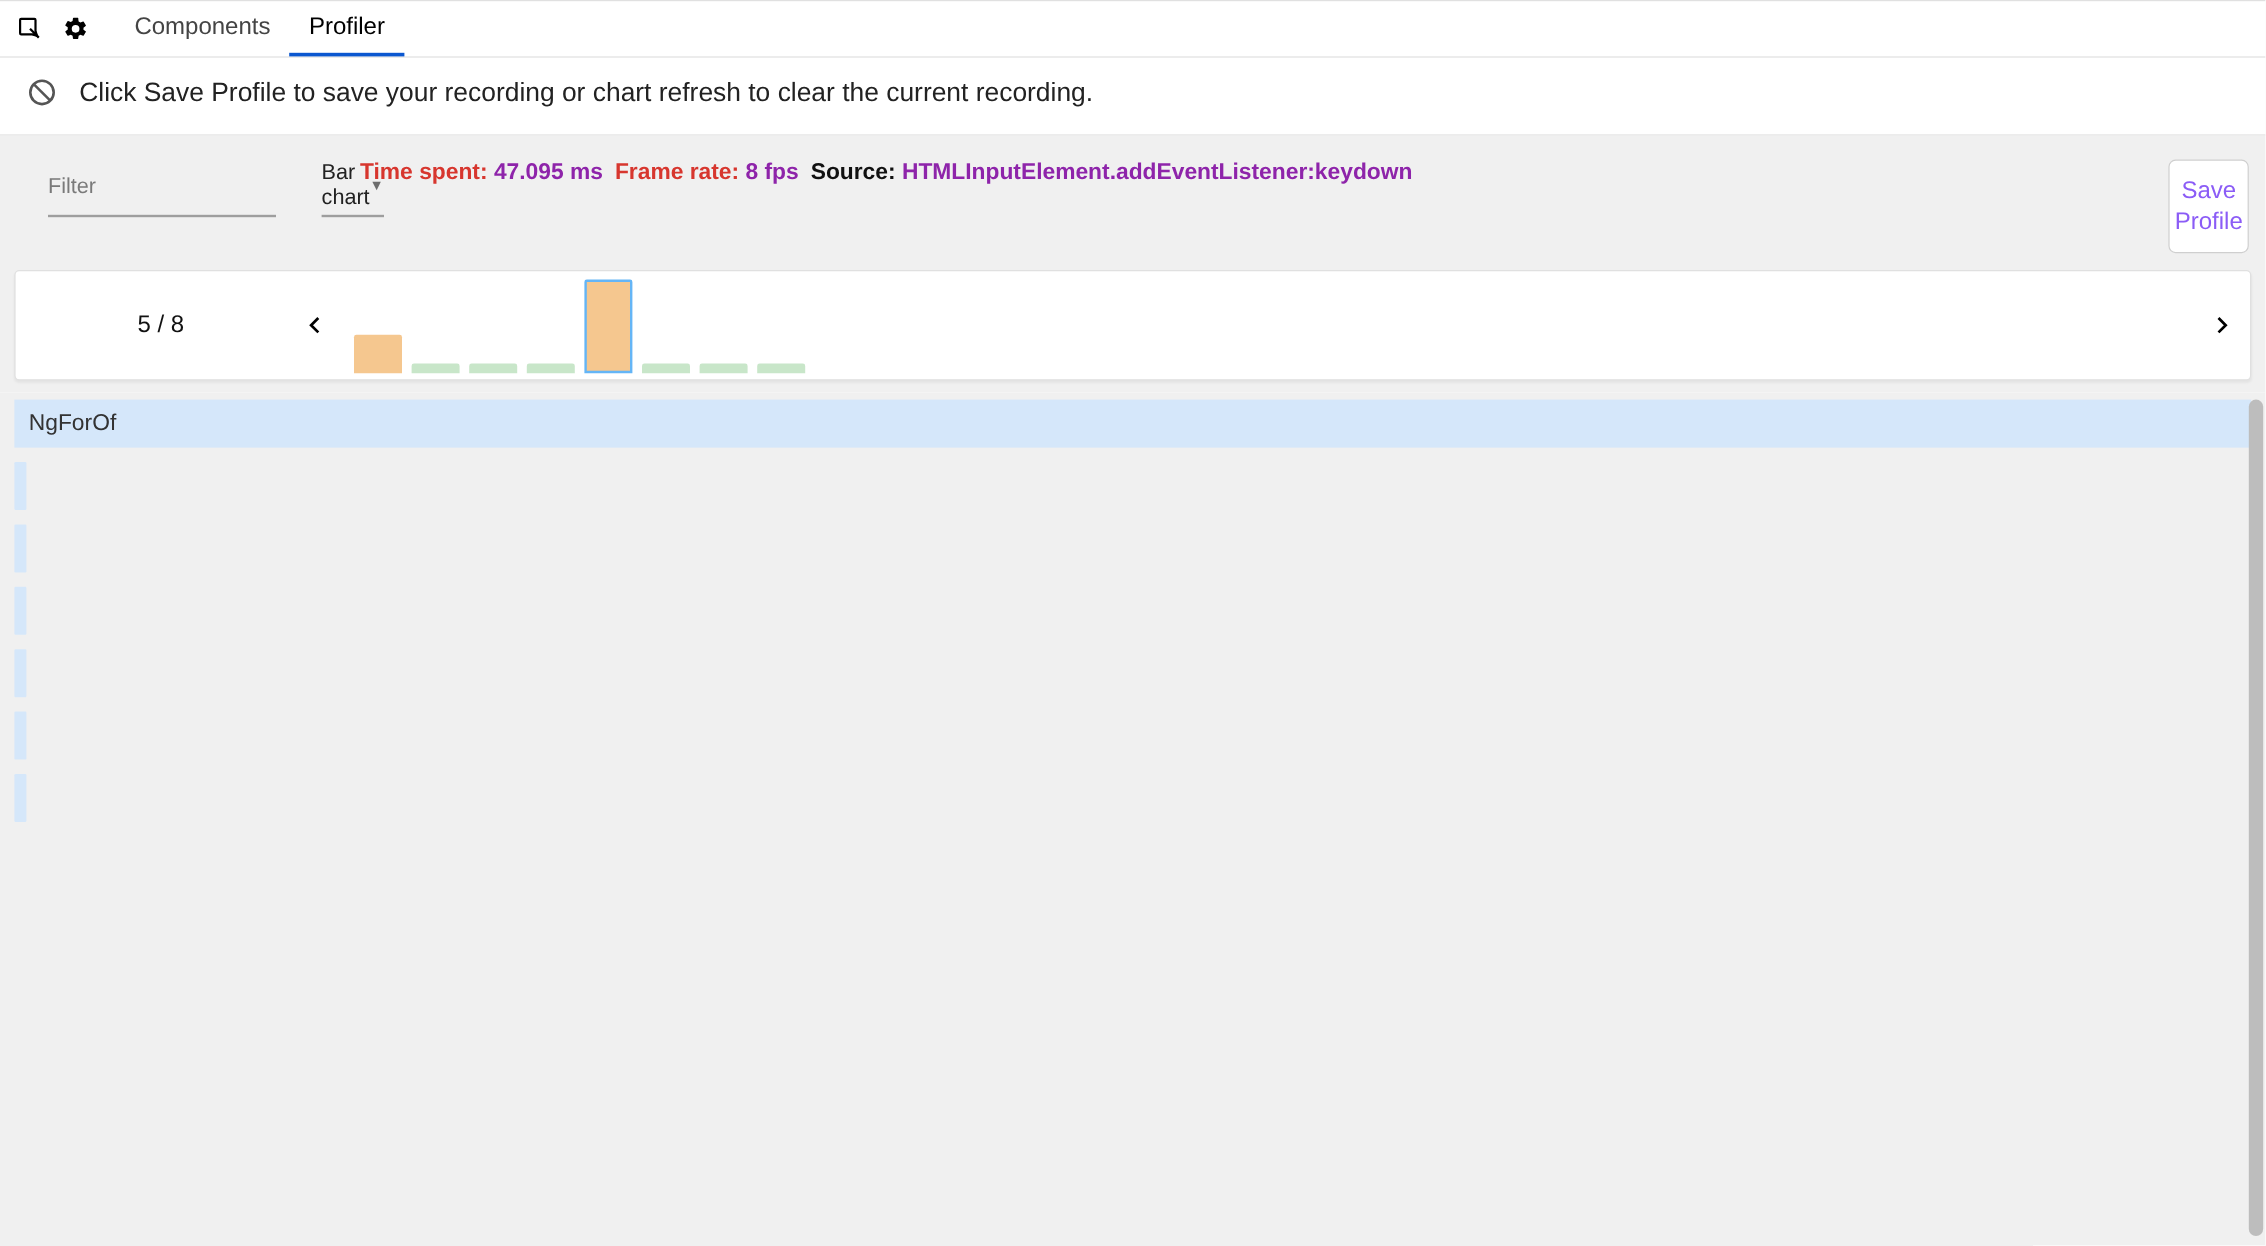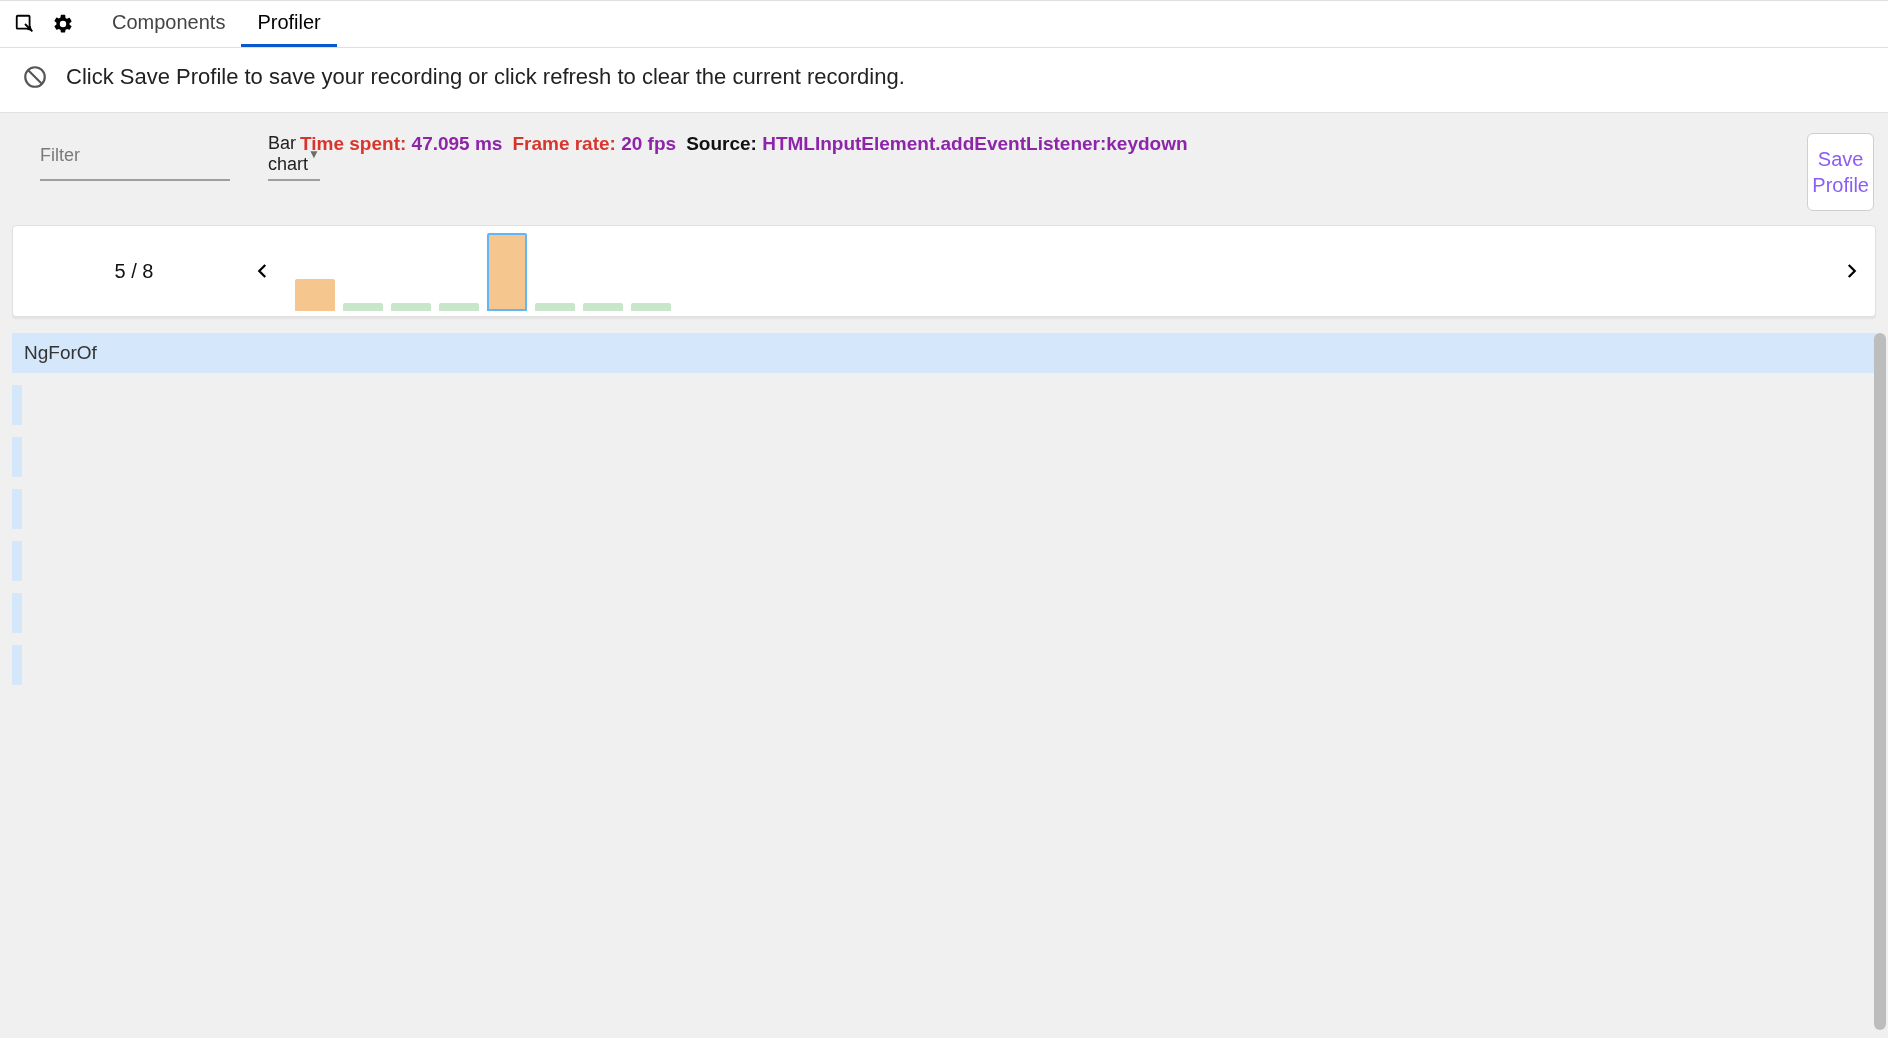--- a/index.html
+++ b/index.html
@@ -133,38 +133,38 @@
 
 </div>
 
 <div class="info-banner">
   <span>
     <svg width="26" height="26" viewBox="0 0 24 24" fill="none" stroke="#555" stroke-width="2">
       <circle cx="12" cy="12" r="9"></circle>
       <line x1="6" y1="6" x2="18" y2="18"></line>
     </svg>
   </span>
-  <span>Click Save Profile to save your recording or click refresh to clear the current recording.</span>
+  <span>Click Save Profile to save your recording or chart refresh to clear the current recording.</span>
 </div>
 
 <div class="controls-row">
   <div class="left-controls">
     <input class="filter-input" placeholder="Filter" style="">
     <div class="select-wrap">
       <span>Bar chart</span>
       <span class="caret">▼</span>
     </div>
   </div>
 
   <div class="stats-block">
     <div>
       <span class="label-time">Time spent: </span><span class="value-time">47.095 ms</span>
     </div>
     <div>
-      <span class="label-fps">Frame rate: </span><span class="value-fps">20 fps</span>
+      <span class="label-fps">Frame rate: </span><span class="value-fps">8 fps</span>
     </div>
     <div>
       <span class="label-src">Source: </span><span class="value-src">HTMLInputElement.addEventListener:keydown</span>
     </div>
   </div>
 
   <button class="save-btn">
     <span>Save</span><br>
     <span>Profile</span>
   </button>

